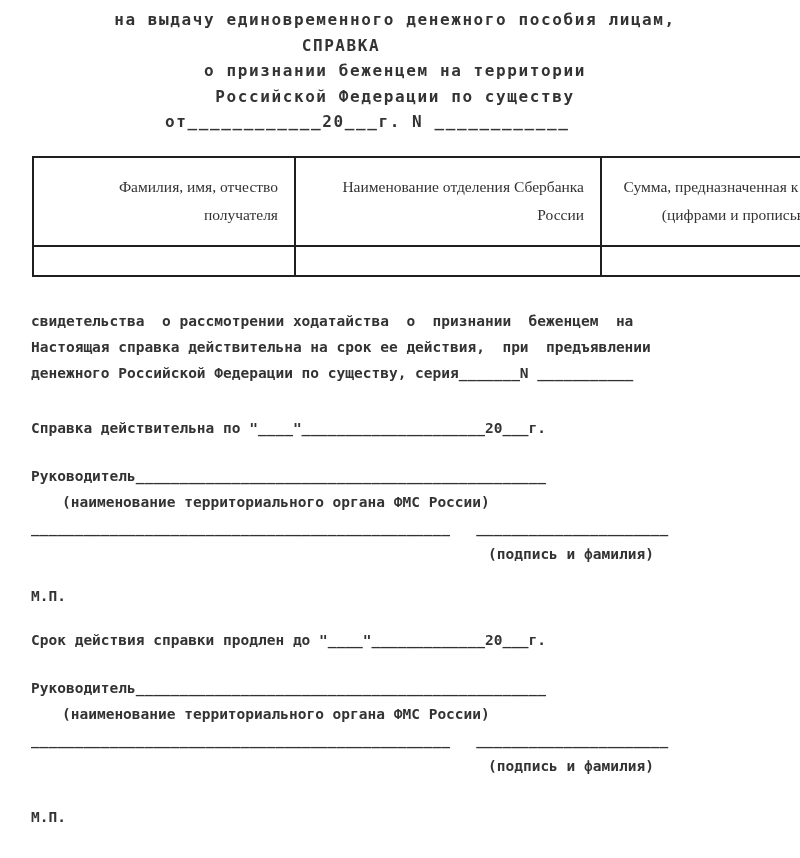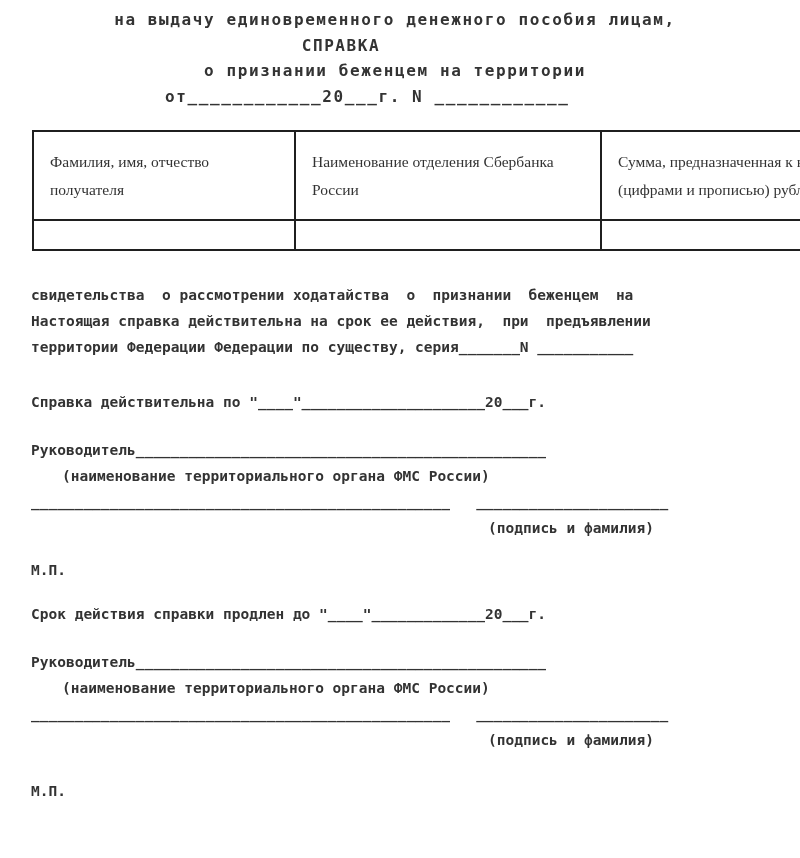--- a/index.html
+++ b/index.html
@@ -15,21 +15,21 @@
   .date-line { font-size:16px; letter-spacing:1.6px; line-height:25.5px;
                text-align:left; padding-left:165px; }
   table.form-table {
     border-collapse:collapse; table-layout:fixed;
     margin:21px 0 0 32px; width:738px;
   }
   table.form-table th, table.form-table td { border:2px solid #1f1f1f; }
   table.form-table th {
     font-family:"Liberation Serif","DejaVu Serif",serif;
     font-weight:normal; font-size:15.5px; color:#333333;
-    text-align:left; vertical-align:middle; height:87px;
+    text-align:right; vertical-align:middle; height:87px;
     line-height:28px; padding:0 16px;
   }
   table.form-table td { height:26px; }
   .body-line { font-size:14.5px; line-height:26px; padding-left:31px; }
   .para { margin-top:31px; }
   .valid-line { margin-top:29px; }
   .leader-row { margin-top:22px; }
   .org-caption { padding-left:62px; }
   .sig-caption { padding-left:488px; }
   .stamp { margin-top:16px; }
@@ -37,20 +37,21 @@
   .stamp-last { margin-top:25px; }
 </style>
 </head>
 <body>
 
 <div class="doc">
 
   <div class="mono hdr-line">на выдачу единовременного денежного пособия лицам,</div>
   <div class="mono hdr-line title-line">СПРАВКА</div>
   <div class="mono hdr-line">о признании беженцем на территории</div>
+  <div class="mono hdr-line">Российской Федерации по существу</div>
   <div class="mono date-line">от____________20___г. N ____________</div>
 
   <table class="form-table">
     <thead>
       <tr>
         <th style="width:228px">Фамилия, имя, отчество получателя</th>
         <th style="width:272px">Наименование отделения Сбербанка России</th>
         <th style="width:238px">Сумма, предназначенная к выплате (цифрами и прописью) рубли</th>
       </tr>
     </thead>
@@ -59,21 +60,21 @@
         <td></td>
         <td></td>
         <td></td>
       </tr>
     </tbody>
   </table>
 
   <div class="para">
     <div class="mono body-line">свидетельства  о рассмотрении ходатайства  о  признании  беженцем  на</div>
     <div class="mono body-line">Настоящая справка действительна на срок ее действия,  при  предъявлении</div>
-    <div class="mono body-line">территории Федерации Федерации по существу, серия_______N ___________</div>
+    <div class="mono body-line">денежного Российской Федерации по существу, серия_______N ___________</div>
   </div>
 
   <div class="mono body-line valid-line">Справка действительна по "____"_____________________20___г.</div>
 
   <div>
     <div class="mono body-line leader-row"><span>Руководитель</span><span>_______________________________________________</span></div>
     <div class="mono body-line org-caption">(наименование территориального органа ФМС России)</div>
     <div class="mono body-line">________________________________________________   ______________________</div>
     <div class="mono body-line sig-caption">(подпись и фамилия)</div>
     <div class="mono body-line stamp">М.П.</div>

